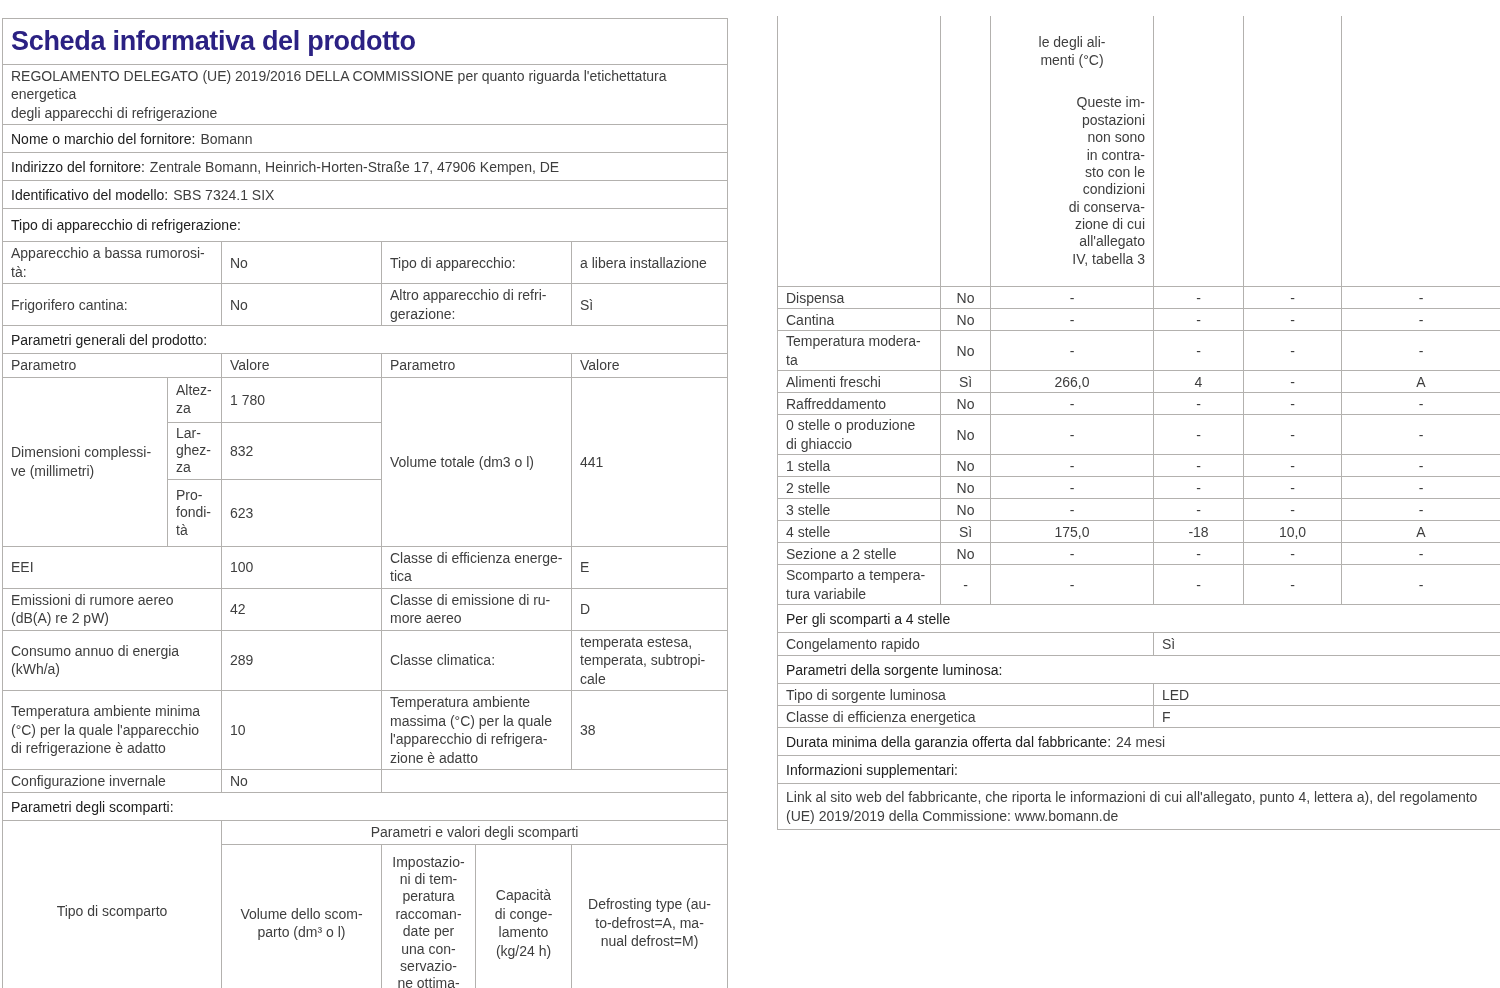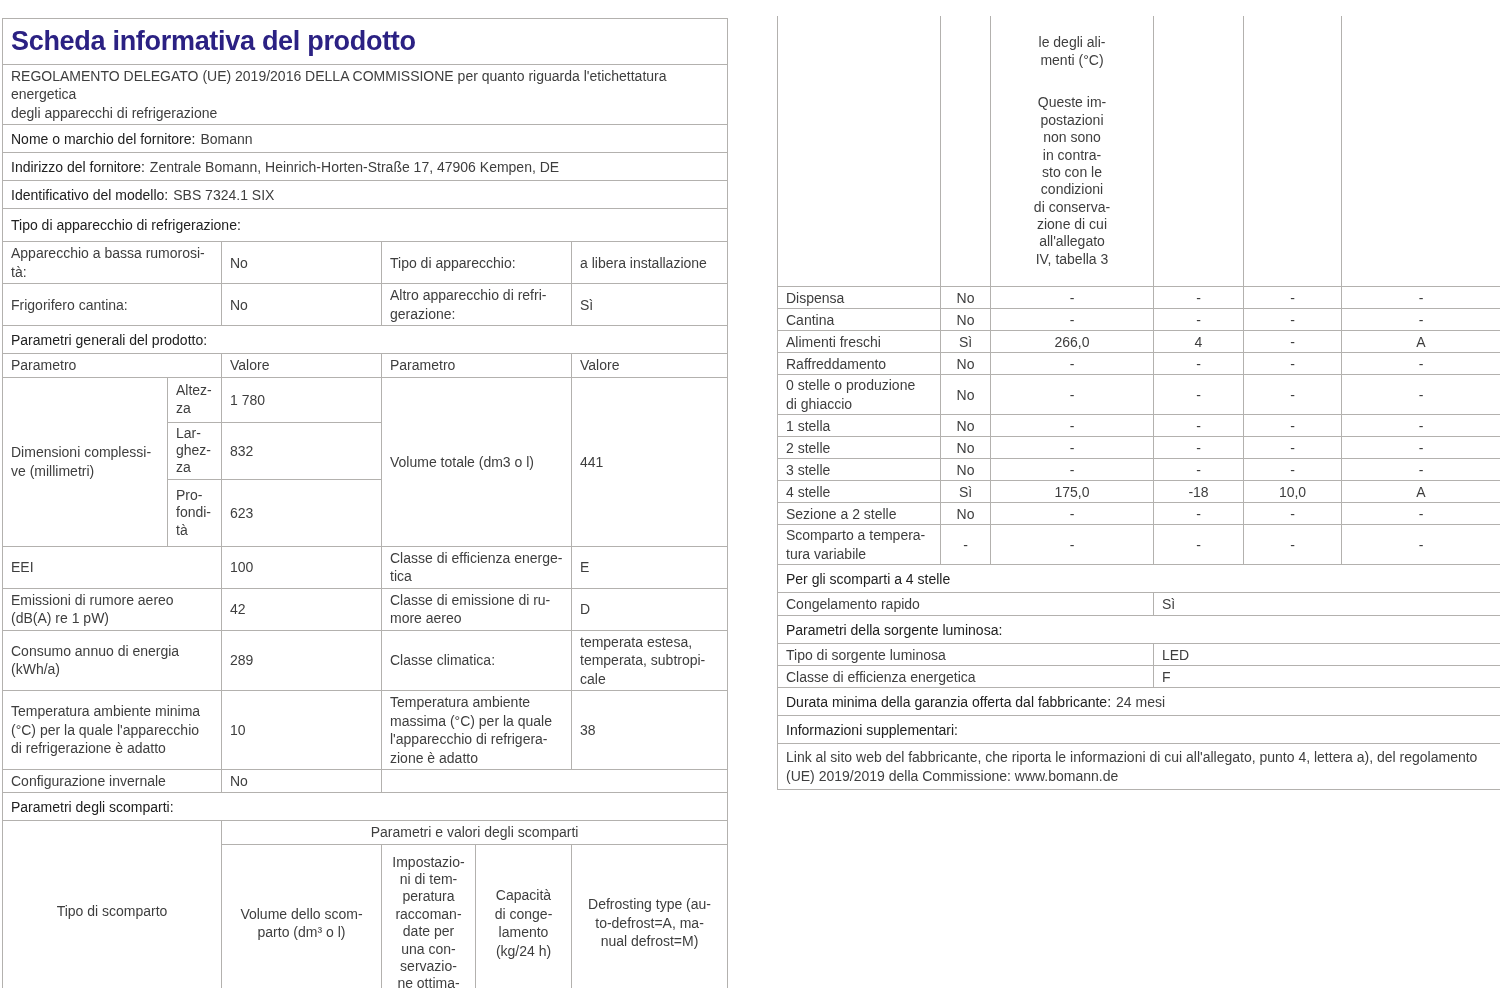--- a/index.html
+++ b/index.html
@@ -16,21 +16,21 @@
   .pre { white-space:pre-line; }
   .c { text-align:center; }
   .vtop { vertical-align:top; }
   .cut-b { border-bottom:none !important; }
   .cut-t { border-top:none !important; }
   .title { font-size:27px; font-weight:bold; color:#2b2183; line-height:1.15; letter-spacing:-0.3px; }
   .title-cell { padding:5px 9px; }
   .iv { margin-left:5px; }
   .tight { line-height:1.24; }
   .hdrcont { padding-top:4px; }
-  .hdrcont div + div { margin-top:8px; }
+  .hdrcont div + div { margin-top:8px;text-align:right; }
   .p2 td { padding:1px 8px; }
   .pfoot { position:absolute; text-align:right; font-size:10.5px; color:#5a5a5a;padding-left:45px; }
 </style>
 </head>
 <body>
 
 <div class="canvas">
 
   <table class="pg p1">
     <colgroup>
@@ -115,21 +115,21 @@
     </tr>
     <tr style="height:40px">
       <td colspan="2">EEI</td>
       <td>100</td>
       <td colspan="2" class="pre">Classe di efficienza energe-
 tica</td>
       <td class="vtop">E</td>
     </tr>
     <tr style="height:40px">
       <td colspan="2" class="pre">Emissioni di rumore aereo
-(dB(A) re 1 pW)</td>
+(dB(A) re 2 pW)</td>
       <td>42</td>
       <td colspan="2" class="pre">Classe di emissione di ru-
 more aereo</td>
       <td>D</td>
     </tr>
     <tr style="height:60px">
       <td colspan="2" class="pre">Consumo annuo di energia
 (kWh/a)</td>
       <td>289</td>
       <td colspan="2">Classe climatica:</td>
@@ -224,20 +224,29 @@
       <td class="c">-</td>
     </tr>
     <tr style="height:22px">
       <td class="pre">Cantina</td>
       <td class="c">No</td>
       <td class="c">-</td>
       <td class="c">-</td>
       <td class="c">-</td>
       <td class="c">-</td>
     </tr>
+    <tr style="height:40px">
+      <td class="pre">Temperatura modera-
+ta</td>
+      <td class="c">No</td>
+      <td class="c">-</td>
+      <td class="c">-</td>
+      <td class="c">-</td>
+      <td class="c">-</td>
+    </tr>
     <tr style="height:22px">
       <td class="pre">Alimenti freschi</td>
       <td class="c">Sì</td>
       <td class="c">266,0</td>
       <td class="c">4</td>
       <td class="c">-</td>
       <td class="c">A</td>
     </tr>
     <tr style="height:22px">
       <td class="pre">Raffreddamento</td>

